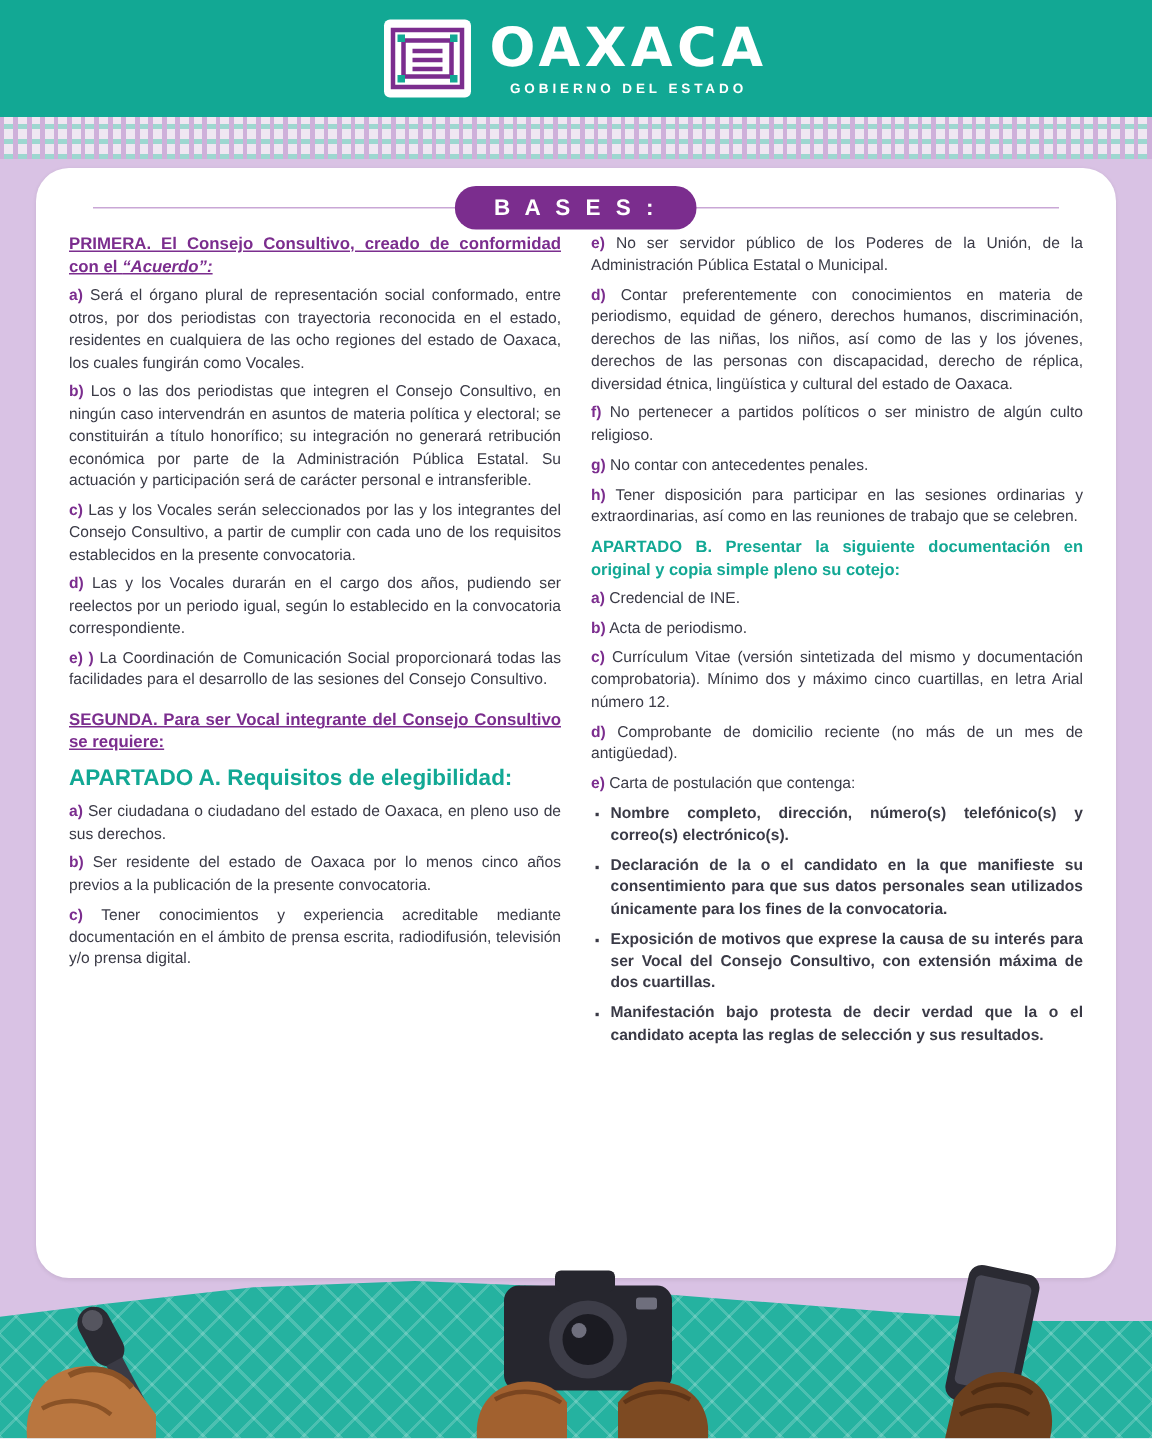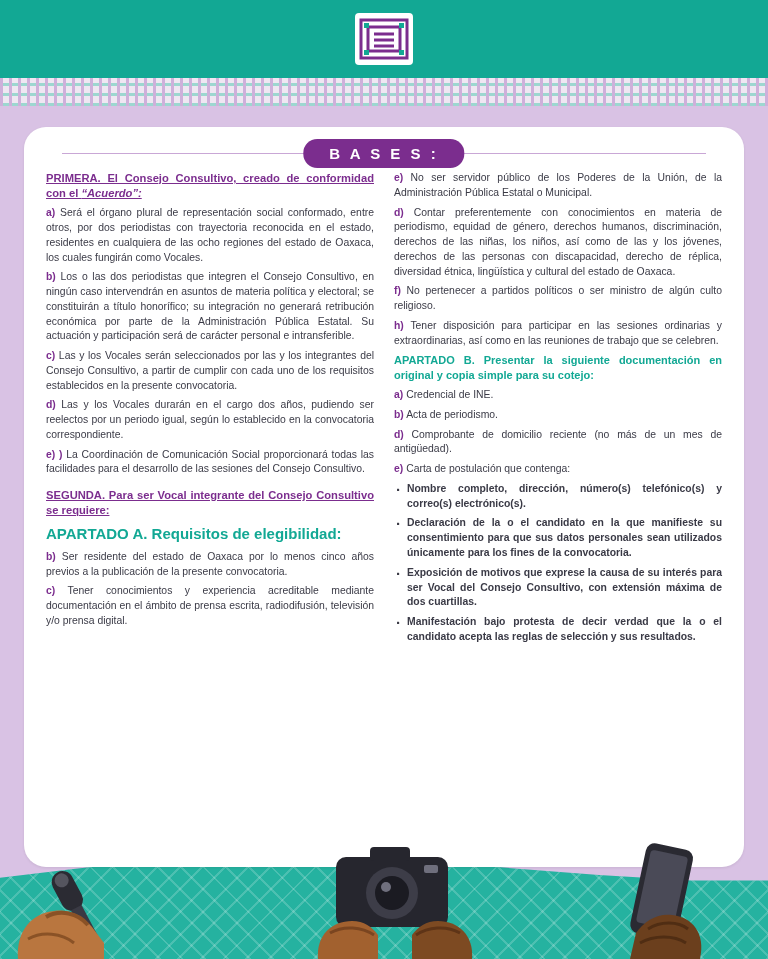--- a/index.html
+++ b/index.html
@@ -68,21 +68,20 @@
       repeating-linear-gradient(45deg, rgba(255,255,255,.18) 0 2px, transparent 2px 16px),
       repeating-linear-gradient(-45deg, rgba(255,255,255,.18) 0 2px, transparent 2px 16px);
   }
 
   
   .card{
     position:absolute;top:112px;left:24px;width:720px;height:740px;
     background:#ffffff;border-radius:22px;
     box-shadow:0 1px 3px rgba(0,0,0,.08);
     overflow:hidden;
-    margin-top:15px;
   }
   .bases-badge{
     position:absolute;top:12px;left:50%;transform:translateX(-50%);
     background:#7b2d8e;color:#ffffff;border-radius:14px;
     padding:6px 26px;font-size:15px;font-weight:bold;letter-spacing:3px;
   }
   .bases-rule{
     position:absolute;top:26px;left:38px;width:644px;height:1px;background:#c9a7d6;
   }
   .cols{
@@ -127,20 +126,24 @@
           <path d="M16 18 h20 M16 24 h20 M16 30 h20"></path>
         </g>
         <g fill="#12a894">
           <rect x="6" y="7" width="5" height="5"></rect>
           <rect x="41" y="7" width="5" height="5"></rect>
           <rect x="6" y="34" width="5" height="5"></rect>
           <rect x="41" y="34" width="5" height="5"></rect>
         </g>
       </svg>
     </div>
+    <div class="brand">
+      <span class="t1">OAXACA</span>
+      <span class="t2">GOBIERNO DEL ESTADO</span>
+    </div>
   </div>
 </div>
 
 <div class="strip top">
   <div class="strip-pattern"></div>
 </div>
 
 <div class="purple-body">
   <div class="teal-wave">
     <div class="mesh"></div>
@@ -162,34 +165,37 @@
       <p><span class="lbl-purple">b)</span> <span>Los o las dos periodistas que integren el Consejo Consultivo, en ningún caso intervendrán en asuntos de materia política y electoral; se constituirán a título honorífico; su integración no generará retribución económica por parte de la Administración Pública Estatal. Su actuación y participación será de carácter personal e intransferible.</span></p>
       <p><span class="lbl-purple">c)</span> <span>Las y los Vocales serán seleccionados por las y los integrantes del Consejo Consultivo, a partir de cumplir con cada uno de los requisitos establecidos en la presente convocatoria.</span></p>
       <p><span class="lbl-purple">d)</span> <span>Las y los Vocales durarán en el cargo dos años, pudiendo ser reelectos por un periodo igual, según lo establecido en la convocatoria correspondiente.</span></p>
       <p><span class="lbl-purple">e) )</span> <span>La Coordinación de Comunicación Social proporcionará todas las facilidades para el desarrollo de las sesiones del Consejo Consultivo.</span></p>
 
       <div class="spacer"></div>
 
       <p class="head-purple">SEGUNDA. Para ser Vocal integrante del Consejo Consultivo se requiere:</p>
       <p class="head-teal-sm">APARTADO A. Requisitos de elegibilidad:</p>
 
+      <p><span class="lbl-purple">a)</span> <span>Ser ciudadana o ciudadano del estado de Oaxaca, en pleno uso de sus derechos.</span></p>
       <p><span class="lbl-purple">b)</span> <span>Ser residente del estado de Oaxaca por lo menos cinco años previos a la publicación de la presente convocatoria.</span></p>
       <p><span class="lbl-purple">c)</span> <span>Tener conocimientos y experiencia acreditable mediante documentación en el ámbito de prensa escrita, radiodifusión, televisión y/o prensa digital.</span></p>
     </div>
 
     <div class="col">
       <p><span class="lbl-purple">e)</span> <span>No ser servidor público de los Poderes de la Unión, de la Administración Pública Estatal o Municipal.</span></p>
       <p><span class="lbl-purple">d)</span> <span>Contar preferentemente con conocimientos en materia de periodismo, equidad de género, derechos humanos, discriminación, derechos de las niñas, los niños, así como de las y los jóvenes, derechos de las personas con discapacidad, derecho de réplica, diversidad étnica, lingüística y cultural del estado de Oaxaca.</span></p>
       <p><span class="lbl-purple">f)</span> <span>No pertenecer a partidos políticos o ser ministro de algún culto religioso.</span></p>
+      <p><span class="lbl-purple">g)</span> <span>No contar con antecedentes penales.</span></p>
       <p><span class="lbl-purple">h)</span> <span>Tener disposición para participar en las sesiones ordinarias y extraordinarias, así como en las reuniones de trabajo que se celebren.</span></p>
 
-      <p class="head-teal">APARTADO B. Presentar la siguiente documentación en original y copia simple para su cotejo:</p>
+      <p class="head-teal">APARTADO B. Presentar la siguiente documentación en original y copia simple pleno su cotejo:</p>
 
       <p><span class="lbl-purple">a)</span> <span class="bold-dark">Credencial de INE.</span></p>
       <p><span class="lbl-purple">b)</span> <span class="bold-dark">Acta de periodismo.</span></p>
+      <p><span class="lbl-purple">c)</span> <span class="bold-dark">Currículum Vitae (versión sintetizada del mismo y documentación comprobatoria). Mínimo dos y máximo cinco cuartillas, en letra Arial número 12.</span></p>
       <p><span class="lbl-purple">d)</span> <span class="bold-dark">Comprobante de domicilio reciente (no más de un mes de antigüedad).</span></p>
       <p><span class="lbl-purple">e)</span> <span class="bold-dark">Carta de postulación que contenga:</span></p>
 
       <ul class="dots">
         <li>Nombre completo, dirección, número(s) telefónico(s) y correo(s) electrónico(s).</li>
         <li>Declaración de la o el candidato en la que manifieste su consentimiento para que sus datos personales sean utilizados únicamente para los fines de la convocatoria.</li>
         <li>Exposición de motivos que exprese la causa de su interés para ser Vocal del Consejo Consultivo, con extensión máxima de dos cuartillas.</li>
         <li>Manifestación bajo protesta de decir verdad que la o el candidato acepta las reglas de selección y sus resultados.</li>
       </ul>
     </div>

